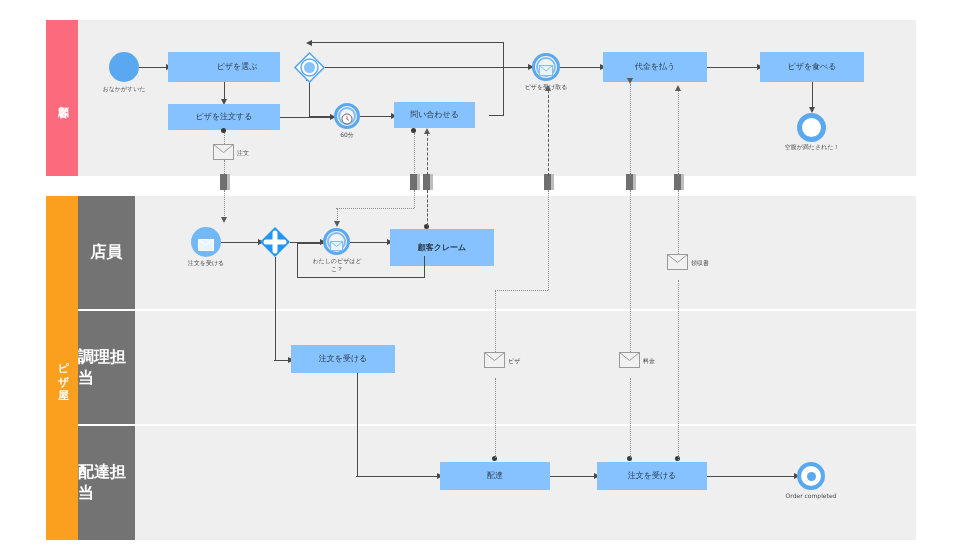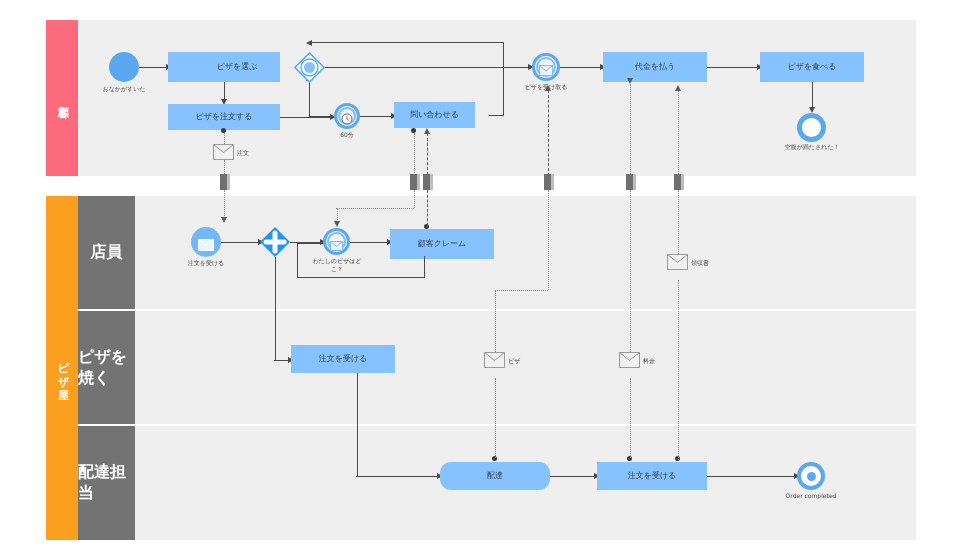--- a/index.html
+++ b/index.html
@@ -134,21 +134,21 @@
   <div class="cap" style="left:782px;top:143px;width:60px;">空腹が満たされた！</div>
 
   <div class="lane-strip" style="left:46px;top:196px;width:32px;height:344px;background:#fba01e;">ピザ屋</div>
 
   <div class="sublane-label" style="left:78px;top:196px;width:57px;height:113px;">
       <span>店員</span>
     </div>
   <div class="sublane-body" style="left:135px;top:196px;width:781px;height:113px;"></div>
 
   <div class="sublane-label" style="left:78px;top:311px;width:57px;height:113px;">
-      <span>ピザを焼く</span>
+      <span>調理担当</span>
     </div>
   <div class="sublane-body" style="left:135px;top:311px;width:781px;height:113px;"></div>
 
   <div class="sublane-label" style="left:78px;top:426px;width:57px;height:114px;">
       <span>配達担当</span>
     </div>
   <div class="sublane-body" style="left:135px;top:426px;width:781px;height:114px;"></div>
 
   <div class="ev" style="left:191px;top:227px;width:30px;height:30px;background:#72b8f5;"></div>
   <div style="position:absolute;left:198px;top:236px;">
@@ -178,42 +178,42 @@
     <svg width="13" height="10" viewBox="0 0 13 10">
         <rect x="0.5" y="0.5" width="12" height="9" fill="#eaf4fe" stroke="#7fbdf5" stroke-width="1"></rect>
         <path d="M0.5 0.5 L6.5 5.5 L12.5 0.5" fill="none" stroke="#7fbdf5" stroke-width="1"></path>
       </svg>
   </div>
   <div class="cap" style="left:310px;top:257px;width:54px;">わたしのピザはどこ？</div>
 
   <div class="ln" style="left:350px;top:241.5px;width:38px;height:1.4px;"></div>
   <div class="arw arw-r" style="left:387px;top:238.5px;"></div>
 
-  <div class="task" style="left:390px;top:229px;width:104px;height:30px;">
+  <div class="task" style="left:390px;top:229px;width:104px;height:37px;font-weight:bold;">
       <span>顧客クレーム</span>
     </div>
 
   <div class="lnv" style="left:424px;top:256px;height:22px;"></div>
   <div class="ln" style="left:297px;top:277px;width:128px;height:1.4px;"></div>
   <div class="lnv" style="left:297px;top:243px;height:35px;"></div>
   <div class="ln" style="left:297px;top:242.6px;width:26px;height:1.4px;"></div>
 
   <div class="lnv" style="left:274.5px;top:257px;height:104px;"></div>
   <div class="ln" style="left:274px;top:360px;width:16px;height:1.4px;"></div>
   <div class="arw arw-r" style="left:288px;top:357px;"></div>
 
   <div class="task" style="left:291px;top:345px;width:104px;height:28px;">
       <span>注文を受ける</span>
     </div>
 
   <div class="lnv" style="left:356.5px;top:373px;height:104px;"></div>
   <div class="ln" style="left:356px;top:476px;width:82px;height:1.4px;"></div>
   <div class="arw arw-r" style="left:437px;top:473px;"></div>
 
-  <div class="task" style="left:440px;top:462px;width:110px;height:28px;border-radius:11px;">
+  <div class="task" style="left:440px;top:462px;width:110px;height:28px;">
       <span>配達</span>
     </div>
 
   <div class="ln" style="left:550px;top:476px;width:45px;height:1.4px;"></div>
   <div class="arw arw-r" style="left:594px;top:473px;"></div>
 
   <div class="task" style="left:597px;top:462px;width:110px;height:28px;">
       <span>注文を受ける</span>
     </div>
 

